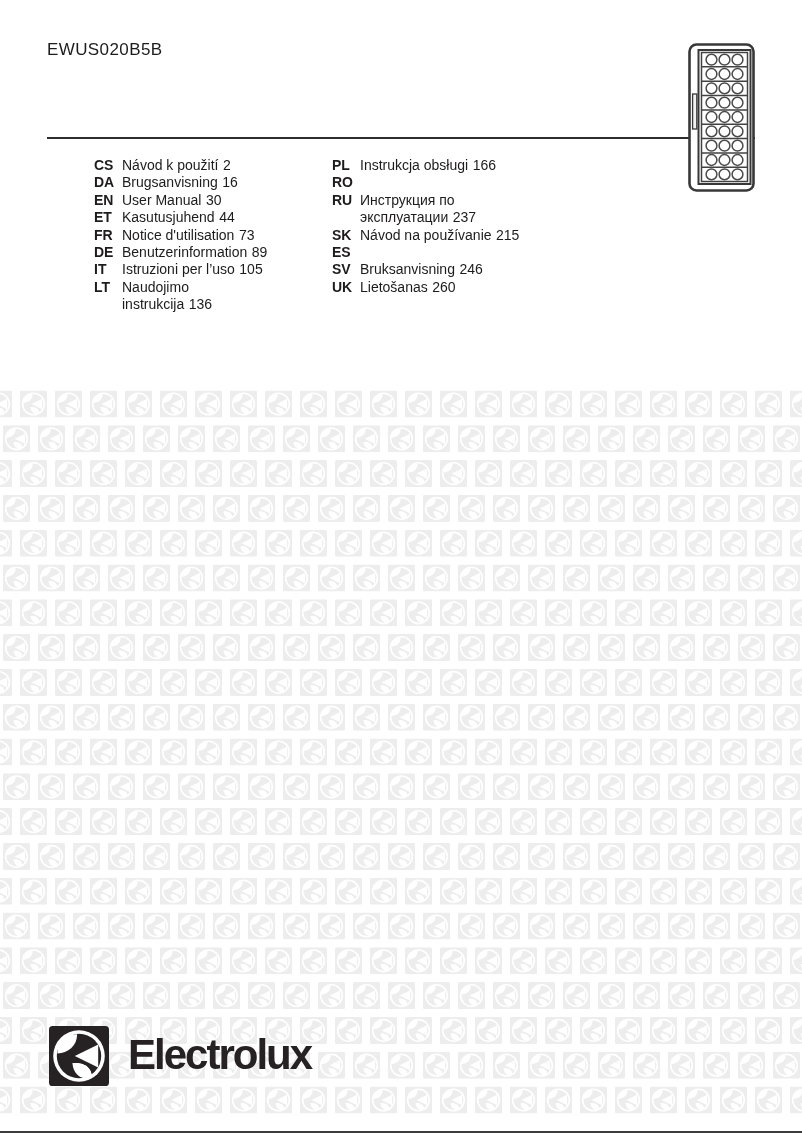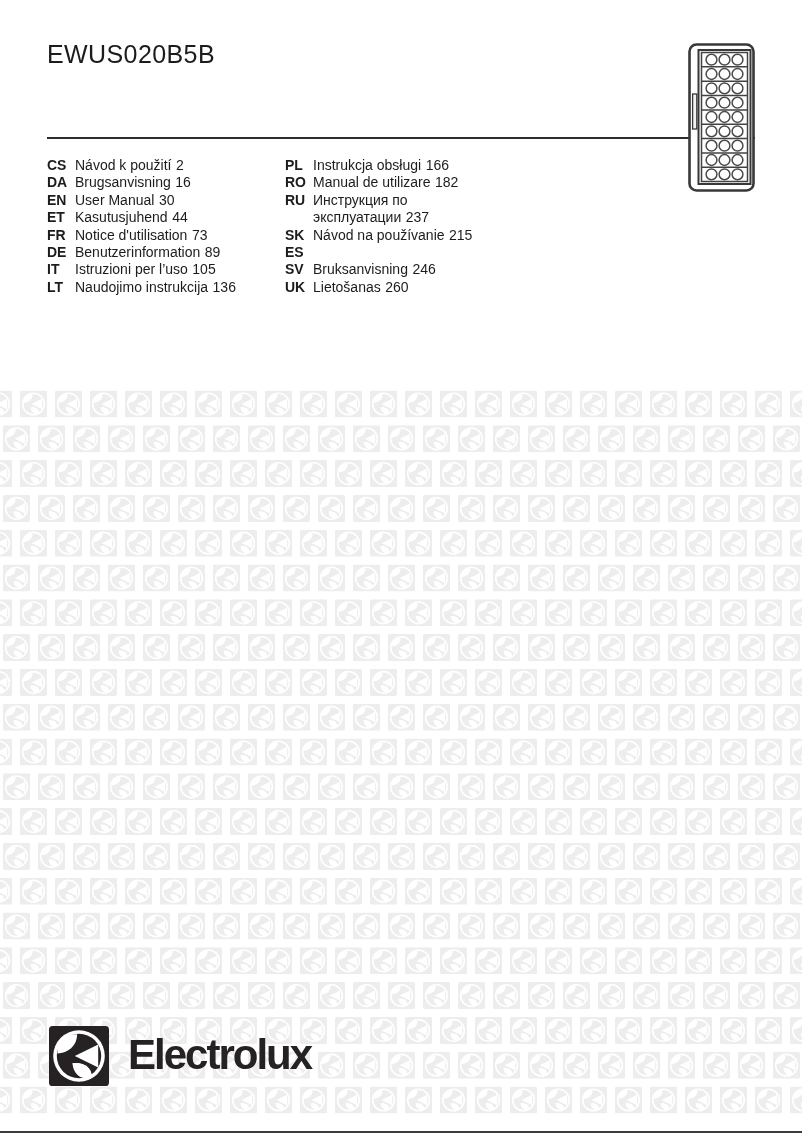--- a/index.html
+++ b/index.html
@@ -5,33 +5,33 @@
   html,body{margin:0;padding:0;}
   body{
     width:802px;height:1136px;position:relative;overflow:hidden;
     background:#ffffff;
     font-family:"Liberation Sans","DejaVu Sans",sans-serif;
     color:#1d1b1c;
   }
   
   .doc-title{
     position:absolute;left:47px;top:40px;
-    font-size:25px;font-weight:400;letter-spacing:.4px;z-index:2;
+    font-size:17px;font-weight:400;letter-spacing:.4px;z-index:2;
   }
   .divider{
     position:absolute;left:47px;top:137px;width:708px;height:2px;
     background:#2e2c2d;z-index:1;
   }
   .fridge-icon{position:absolute;left:688px;top:43px;width:67px;height:149px;z-index:3;}
   
   .lang-columns{position:absolute;left:47px;top:157px;z-index:2;}
   .lang-col{position:absolute;top:0;}
   .lang-col.left{left:0;width:230px;}
   .lang-col.right{left:238px;width:240px;}
-  .lang-row{display:flex;font-size:14px;line-height:17.4px;}
+  .lang-row{display:flex;font-size:14px;line-height:17.4px;margin-left:47px;}
   .lang-code{width:28px;font-weight:700;flex:none;}
   .lang-text{flex:1;}
   .lang-name{white-space:pre-line;text-align:right;}
   .lang-page{margin-left:4.5px;}
   
   .watermark{position:absolute;left:0;top:390px;width:802px;height:746px;z-index:0;}
   .svg-defs{position:absolute;width:0;height:0;overflow:hidden;}
   
   .brand-lockup{
     position:absolute;left:49px;top:1026px;height:60px;z-index:2;
@@ -641,21 +641,20 @@
         <span class="lang-text"><span class="lang-name">Naudojimo instrukcija</span><span class="lang-page">136</span></span>
       </div>
     </div>
   <div class="lang-col right" id="col-right">
       <div class="lang-row">
         <span class="lang-code">PL</span>
         <span class="lang-text"><span class="lang-name">Instrukcja obsługi</span><span class="lang-page">166</span></span>
       </div>
       <div class="lang-row">
         <span class="lang-code">RO</span>
-        <span class="lang-text"><span class="lang-name">Manual de utilizare</span><span class="lang-page">182</span></span>
       </div>
       <div class="lang-row">
         <span class="lang-code">RU</span>
         <span class="lang-text"><span class="lang-name">Инструкция по
 эксплуатации</span><span class="lang-page">237</span></span>
       </div>
       <div class="lang-row">
         <span class="lang-code">SK</span>
         <span class="lang-text"><span class="lang-name">Návod na používanie</span><span class="lang-page">215</span></span>
       </div>

